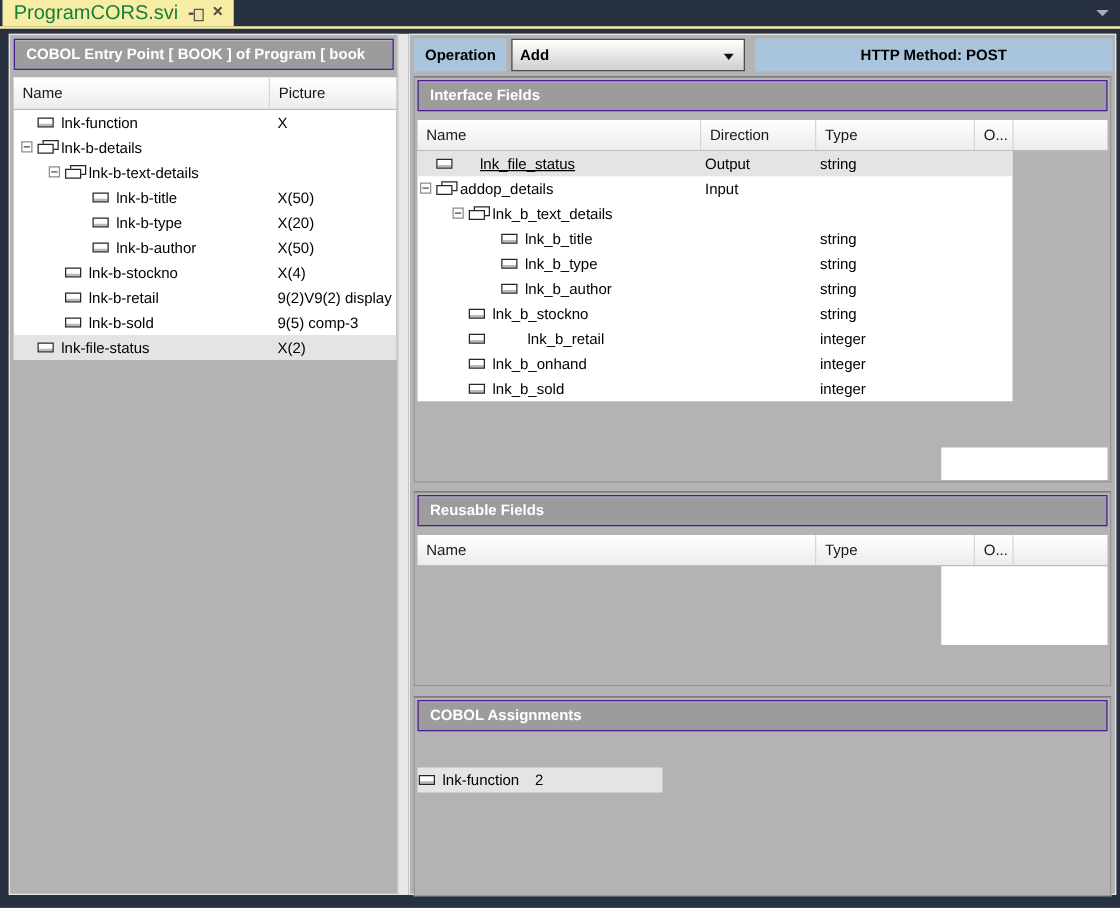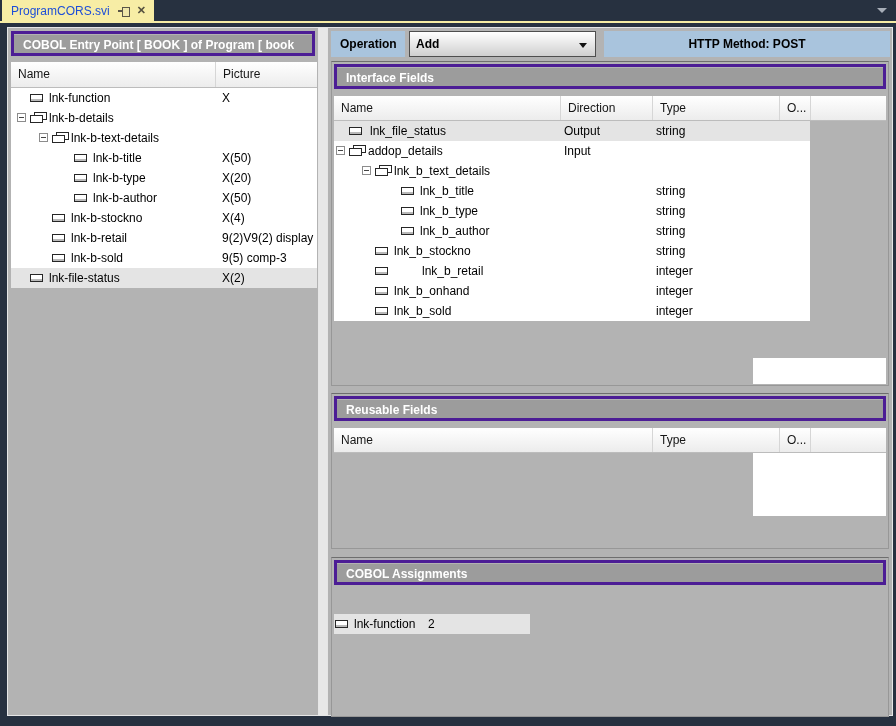--- a/index.html
+++ b/index.html
@@ -7,21 +7,21 @@
   .screen{
     position:relative; width:896px; height:726px; overflow:hidden;
     background:#273140; font-family:"Liberation Sans", sans-serif;
   }
   
   .tabstrip{ position:absolute; left:0; top:0; width:896px; height:23px; }
   .tab{
     position:absolute; left:2px; top:0; height:21px; background:#f7eda5;
     display:flex; align-items:center; gap:8px; padding:0 8px 0 9px;
   }
-  .tab-label{ font-size:12px; color:#1d4ed8; white-space:nowrap; }
+  .tab-label{ font-size:16px; color:#15803d; white-space:nowrap; }
   .pin-icon{ position:relative; width:11px; height:12px; display:inline-block; }
   .pin-icon::before{ content:""; position:absolute; left:0; top:5px; width:4px; height:2px; background:#5a5547; }
   .pin-icon::after{ content:""; position:absolute; left:4px; top:2px; width:6px; height:8px; border:1px solid #5a5547; background:#efe6a8; }
   .close-icon{ font-size:11px; font-weight:bold; color:#55503f; line-height:11px; }
   .tab-underline{ position:absolute; left:0; top:21px; width:896px; height:2px; background:#f7eda5; }
   .docwell-arrow{
     position:absolute; right:9px; top:8px; width:0; height:0;
     border-left:5px solid transparent; border-right:5px solid transparent; border-top:5px solid #a7aeb8;
   }
   
@@ -30,21 +30,21 @@
     background:#b3b3b3; border:1px solid #e6e6e6;
   }
   .v-splitter{ position:absolute; left:319px; top:27px; width:8px; height:689px; background:#e8e8e8; }
   .right-panel{
     position:absolute; left:327px; top:27px; width:566px; height:689px;
     background:#b3b3b3; border:1px solid #e6e6e6;
   }
   
   .titlebar{
     position:absolute; left:3px; top:3px; height:25px;
-    background:#9c9c9c; border:3px solid #4c1d95; box-shadow:inset 0 1px 0 #b2b2b2;
+    background:#9c9c9c; border:1px solid #4c1d95; box-shadow:inset 0 1px 0 #b2b2b2;
     color:#ffffff; font-size:12px; font-weight:bold; line-height:23px; padding-left:9px;
     white-space:nowrap; overflow:hidden;
   }
   .thead{ background:linear-gradient(#ffffff,#ececec); border-bottom:1px solid #bcbcbc; position:relative; }
   .th{
     position:absolute; top:0; bottom:0; padding:5px 0 0 7px;
     font-size:12px; color:#161616; white-space:nowrap; overflow:hidden;
   }
   .th.sep{ border-left:1px solid #d6d6d6; }
   .trow{ position:relative; height:20px; }
@@ -187,21 +187,21 @@
       <div class="thead" id="if-thead">
           <div class="th" style="left: 0px; width: 226px;">Name</div>
           <div class="th sep" style="left: 226px; width: 92px;">Direction</div>
           <div class="th sep" style="left: 318px; width: 127px;">Type</div>
           <div class="th sep" style="left: 445px; width: 31px;">O...</div>
           <div class="th sep" style="left: 476px; width: 78px;"></div>
         </div>
       <div class="if-rows" id="if-rows">
           <div class="trow sel">
             <span class="ficon" style="left: 15px;"></span>
-            <span class="tlabel" style="left: 36px;">lnk_file_status</span>
+            <span class="tlabel" style="left: 50px; text-decoration: underline;">lnk_file_status</span>
             <span class="tval" style="left: 230px;">Output</span>
             <span class="tval" style="left: 322px;">string</span>
           </div>
           <div class="trow">
             <span class="expander" style="left: 2px;"></span>
             <span class="gicon" style="left: 15px;"></span>
             <span class="tlabel" style="left: 34px;">addop_details</span>
             <span class="tval" style="left: 230px;">Input</span>
           </div>
           <div class="trow">

